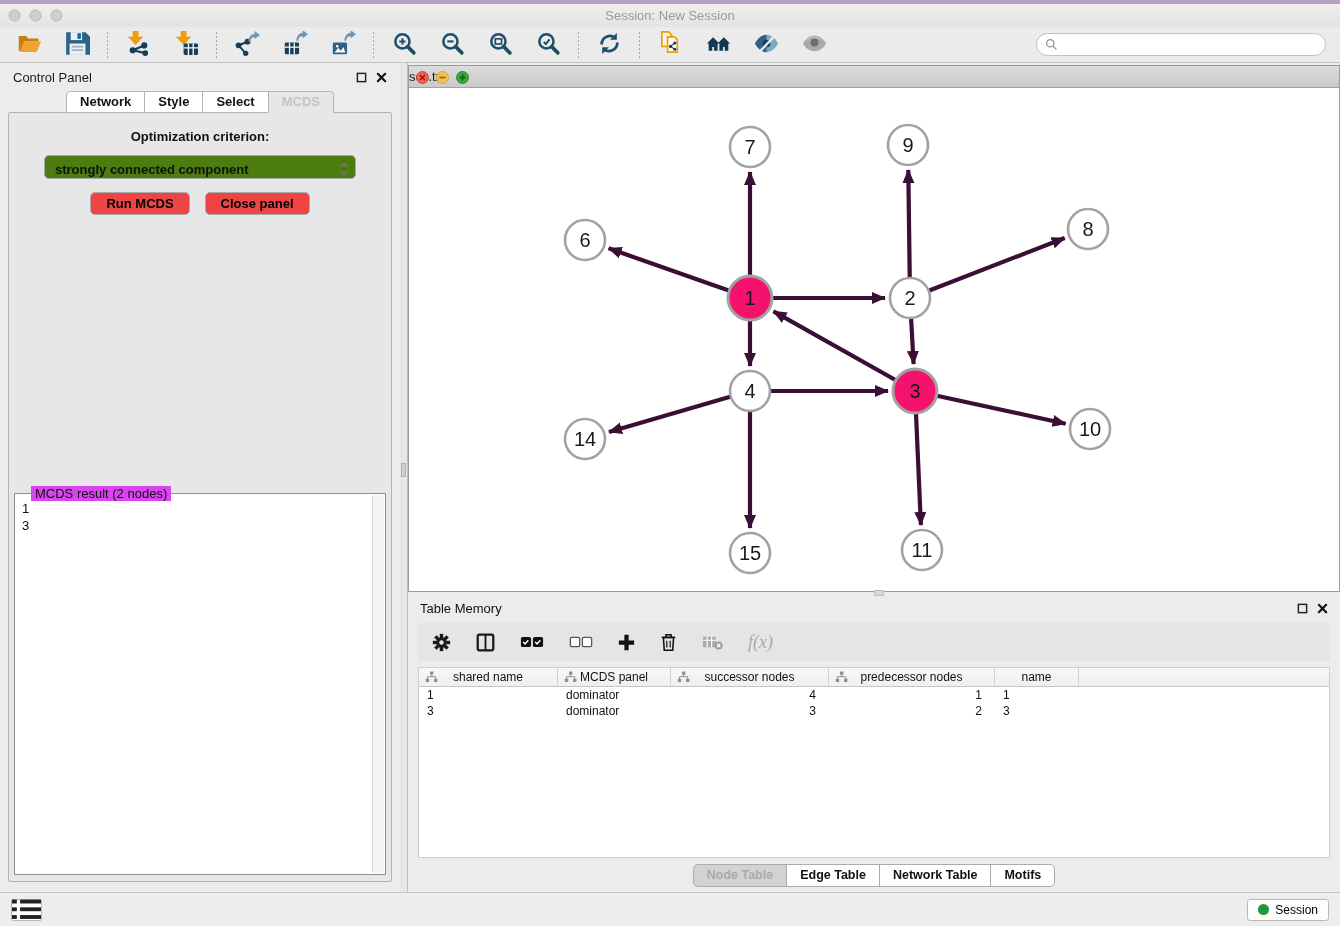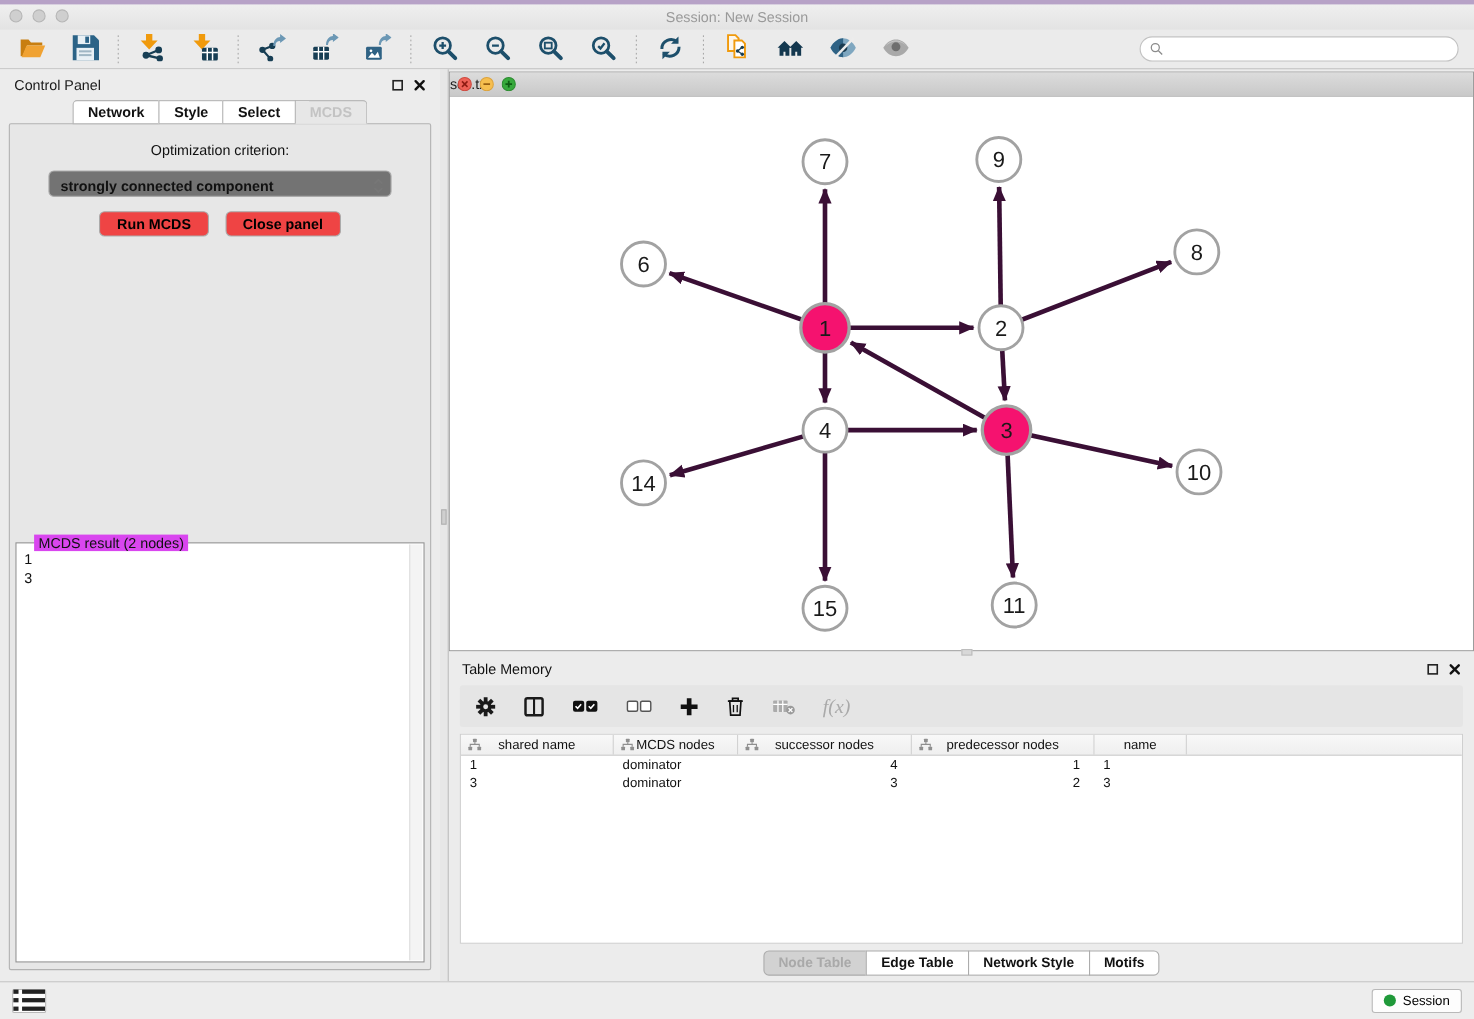--- a/index.html
+++ b/index.html
@@ -39,22 +39,22 @@
   .hdr-icons span { width:11px; height:11px; display:inline-block; }
   .hdr-icons svg { width:11px; height:11px; display:block; }
   .cp-tabs { display:flex; justify-content:center; position:relative; z-index:2; margin-bottom:-1px; }
   .cp-tab { font-size:13px; font-weight:700; padding:2px 13px 3px; background:#FFFFFF;
     border:1px solid #B5B5B5; margin-left:-1px; }
   .cp-tab:first-child { border-top-left-radius:4px; margin-left:0; }
   .cp-tab:last-child { border-top-right-radius:4px; }
   .cp-tab.selected { background:#E7E7E7; color:#C3C3C3; border-bottom-color:#E7E7E7; border-top-right-radius:4px; }
   .cp-body { margin:0 8px 10px; flex:1; background:#E7E7E7; border:1px solid #B2B2B2; border-radius:2px;
     position:relative; padding-top:16px; }
-  .opt-label { text-align:center; font-size:13px; font-weight:400; }
-  .criterion { width:312px; height:24px; margin:11px auto 0; background:#737373; border:1px solid #ABABAB;
+  .opt-label { text-align:center; font-size:13px; font-weight:700; }
+  .criterion { width:312px; height:24px; margin:11px auto 0; background:#4d7c0f; border:1px solid #ABABAB;
     border-radius:5px; display:flex; align-items:center; padding:4px 6px 0 10px; font-size:13px; font-weight:700;text-align:center; }
   .criterion .stepper { margin-left:auto; width:10px; height:16px; }
   .btn-row { display:flex; justify-content:center; gap:15px; margin-top:13px; }
   .pbtn { font-family:inherit; font-size:13px; font-weight:700; background:#ef4444; border:1px solid #ABABAB;
     border-radius:5px; padding:3px 15px; }
   .result-box { position:absolute; left:5px; right:5px; top:380px; bottom:6px; border:1px solid #8F8F8F;
     background:#FFFFFF; }
   .result-legend { position:absolute; top:-8px; left:16px; background:#d946ef; padding:0 4px; font-size:13px; }
   .result-lines { padding:6px 6px 0 7px; font-size:13px; line-height:17px; }
   .result-scroll { position:absolute; top:1px; bottom:1px; right:1px; width:12px; background:#F4F4F4;
@@ -533,21 +533,21 @@
                   </svg></span>
                 <span>shared name</span>
               </div>
               <div class="th" style="width: 113px;">
                 <span class="tree"><svg viewBox="0 0 13 12">
                     <rect x="5" y="0.5" width="3.4" height="3.2" rx="0.5" fill="#8F8F8F"></rect>
                     <rect x="0.8" y="7.8" width="3.4" height="3.2" rx="0.5" fill="#8F8F8F"></rect>
                     <rect x="9" y="7.8" width="3.4" height="3.2" rx="0.5" fill="#8F8F8F"></rect>
                     <path d="M6.7 3.7v2M2.5 7.8V5.7h8.2v2.1" stroke="#8F8F8F" fill="none" stroke-width="1"></path>
                   </svg></span>
-                <span>MCDS nodes</span>
+                <span>MCDS panel</span>
               </div>
               <div class="th" style="width: 158px;">
                 <span class="tree"><svg viewBox="0 0 13 12">
                     <rect x="5" y="0.5" width="3.4" height="3.2" rx="0.5" fill="#8F8F8F"></rect>
                     <rect x="0.8" y="7.8" width="3.4" height="3.2" rx="0.5" fill="#8F8F8F"></rect>
                     <rect x="9" y="7.8" width="3.4" height="3.2" rx="0.5" fill="#8F8F8F"></rect>
                     <path d="M6.7 3.7v2M2.5 7.8V5.7h8.2v2.1" stroke="#8F8F8F" fill="none" stroke-width="1"></path>
                   </svg></span>
                 <span>successor nodes</span>
               </div>
@@ -577,21 +577,21 @@
                 <div class="td al" style="width: 113px;">dominator</div>
                 <div class="td ar" style="width: 158px;">3</div>
                 <div class="td ar" style="width: 166px;">2</div>
                 <div class="td al" style="width: 84px;">3</div>
               </div>
             </div>
         </div>
         <div class="tp-tabs" id="tp-tabs">
             <div class="tp-tab selected">Node Table</div>
             <div class="tp-tab">Edge Table</div>
-            <div class="tp-tab">Network Style</div>
+            <div class="tp-tab">Network Table</div>
             <div class="tp-tab">Motifs</div>
           </div>
       </div>
     </div>
   </div>
 
   <div class="statusbar">
     <button class="sb-left">
       <svg viewBox="0 0 18 14" fill="#222">
           <rect x="0" y="1" width="3" height="2.4"></rect>

